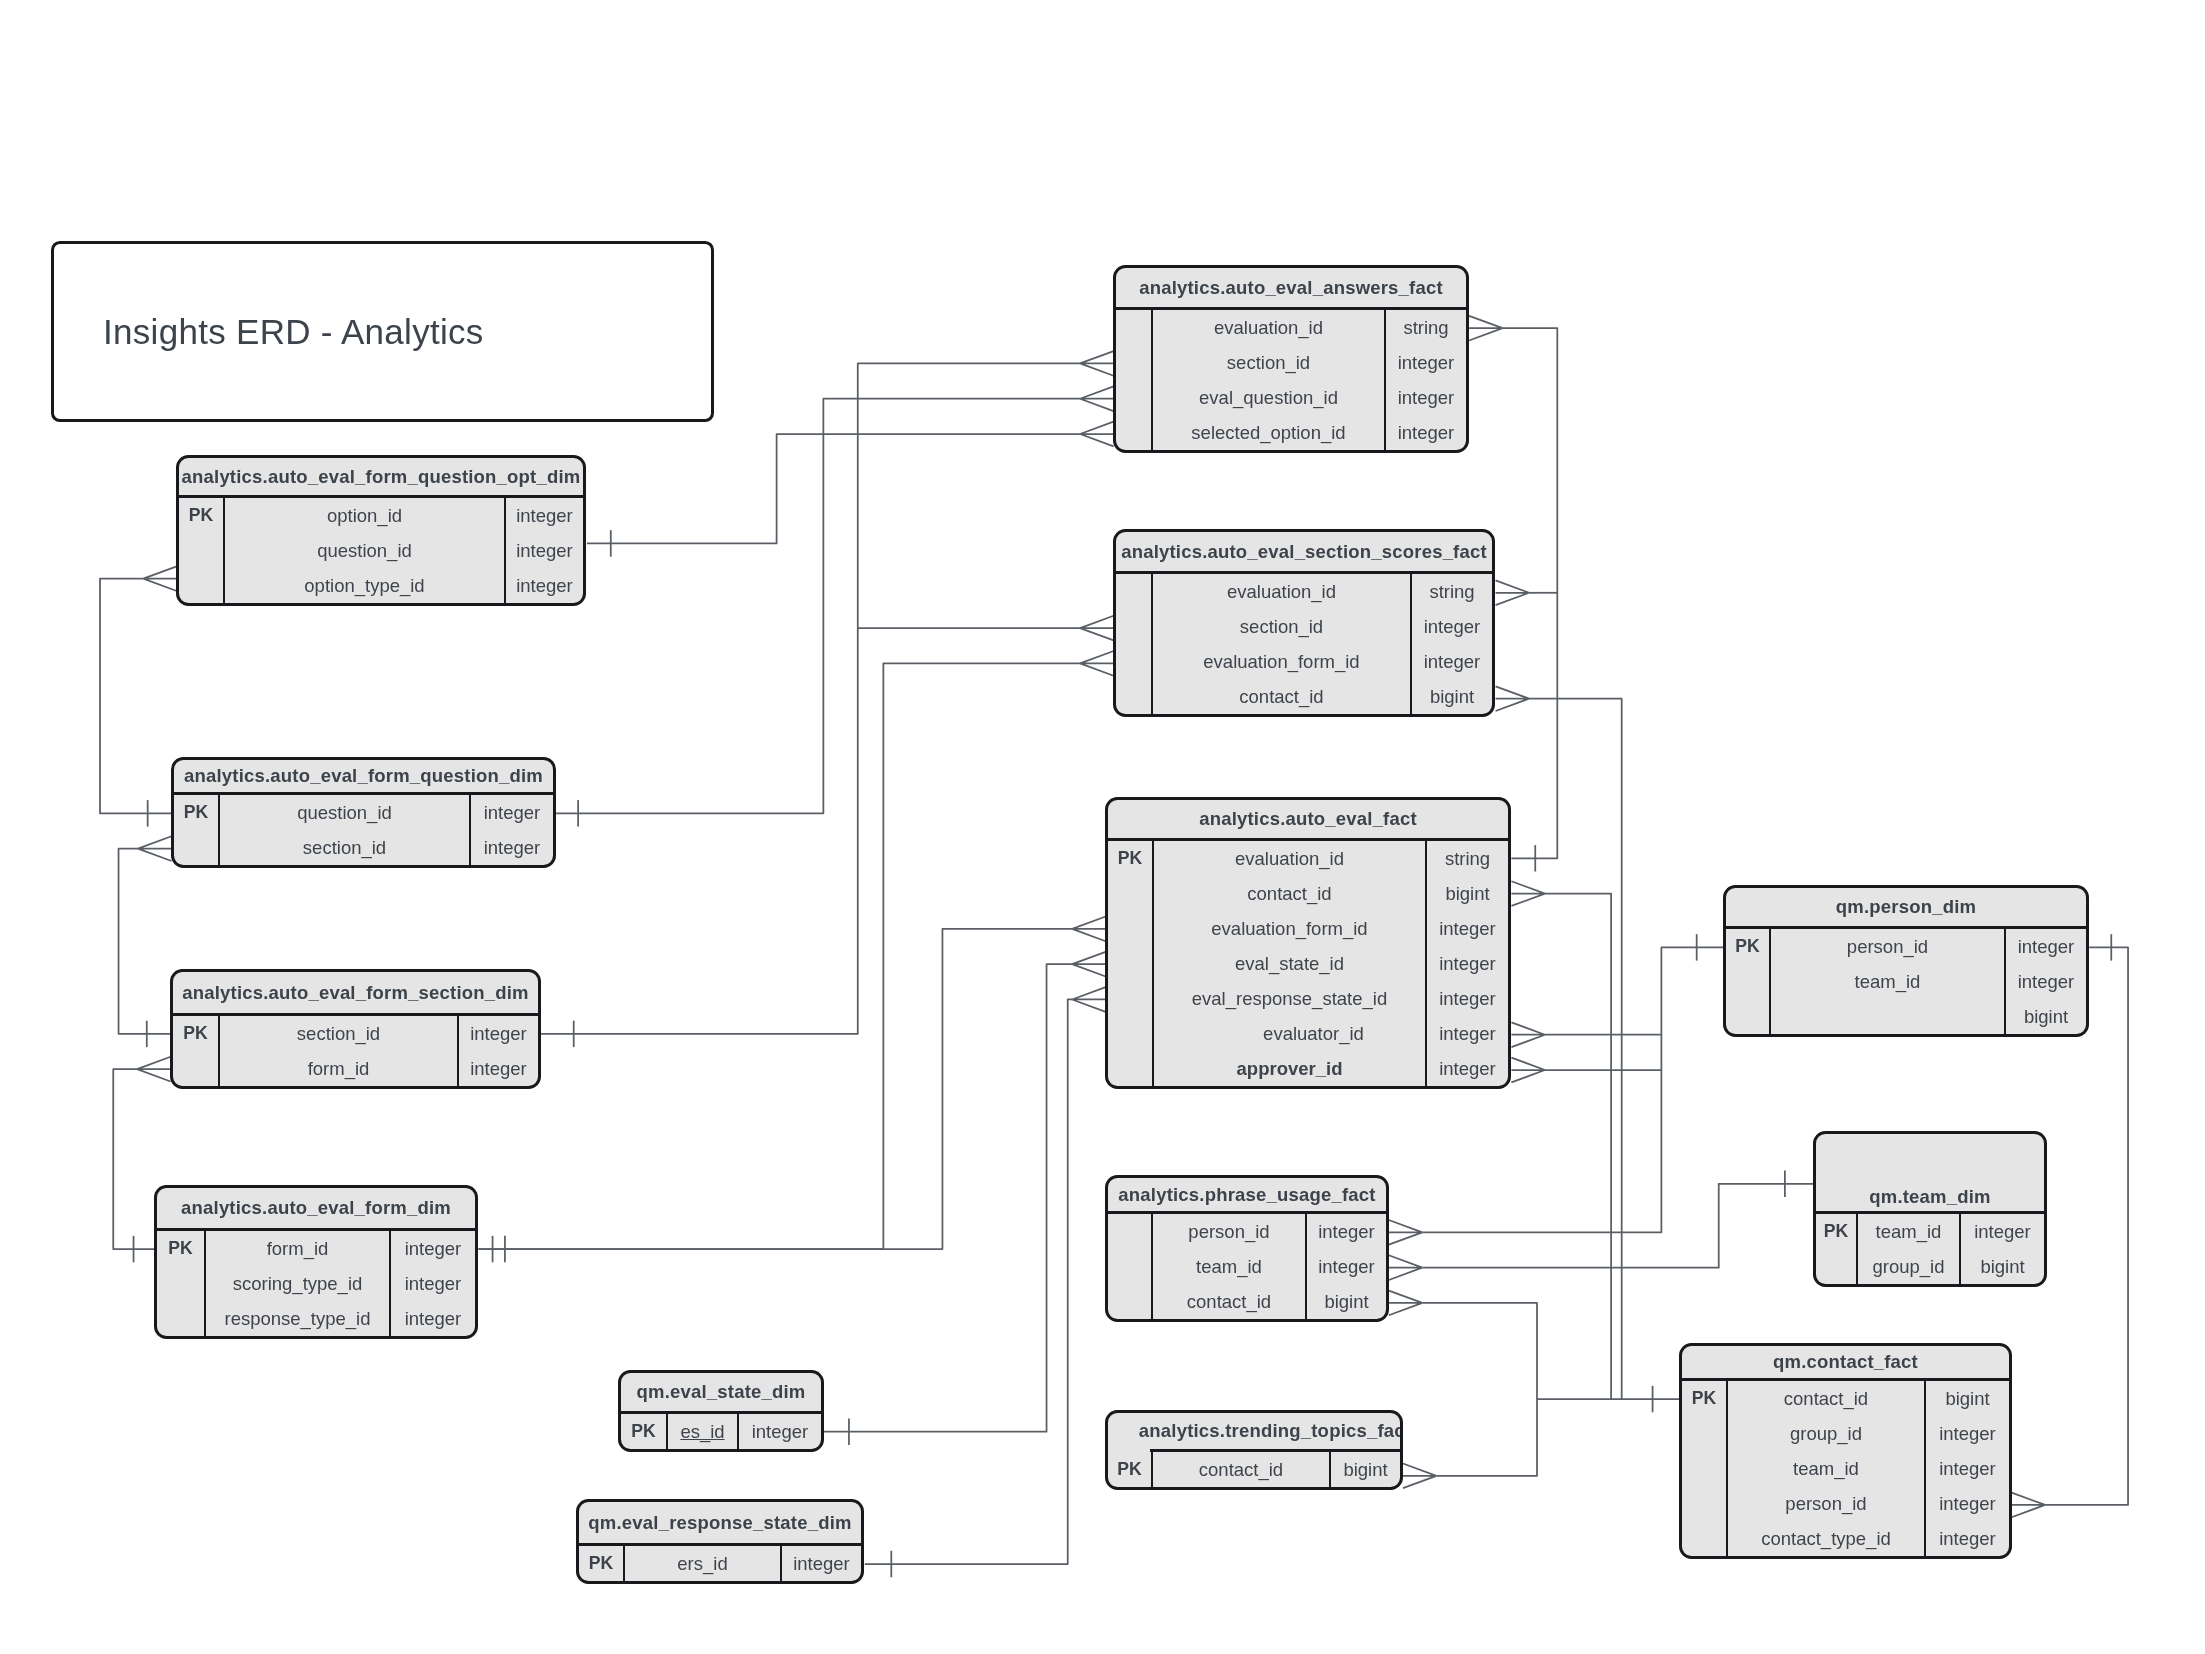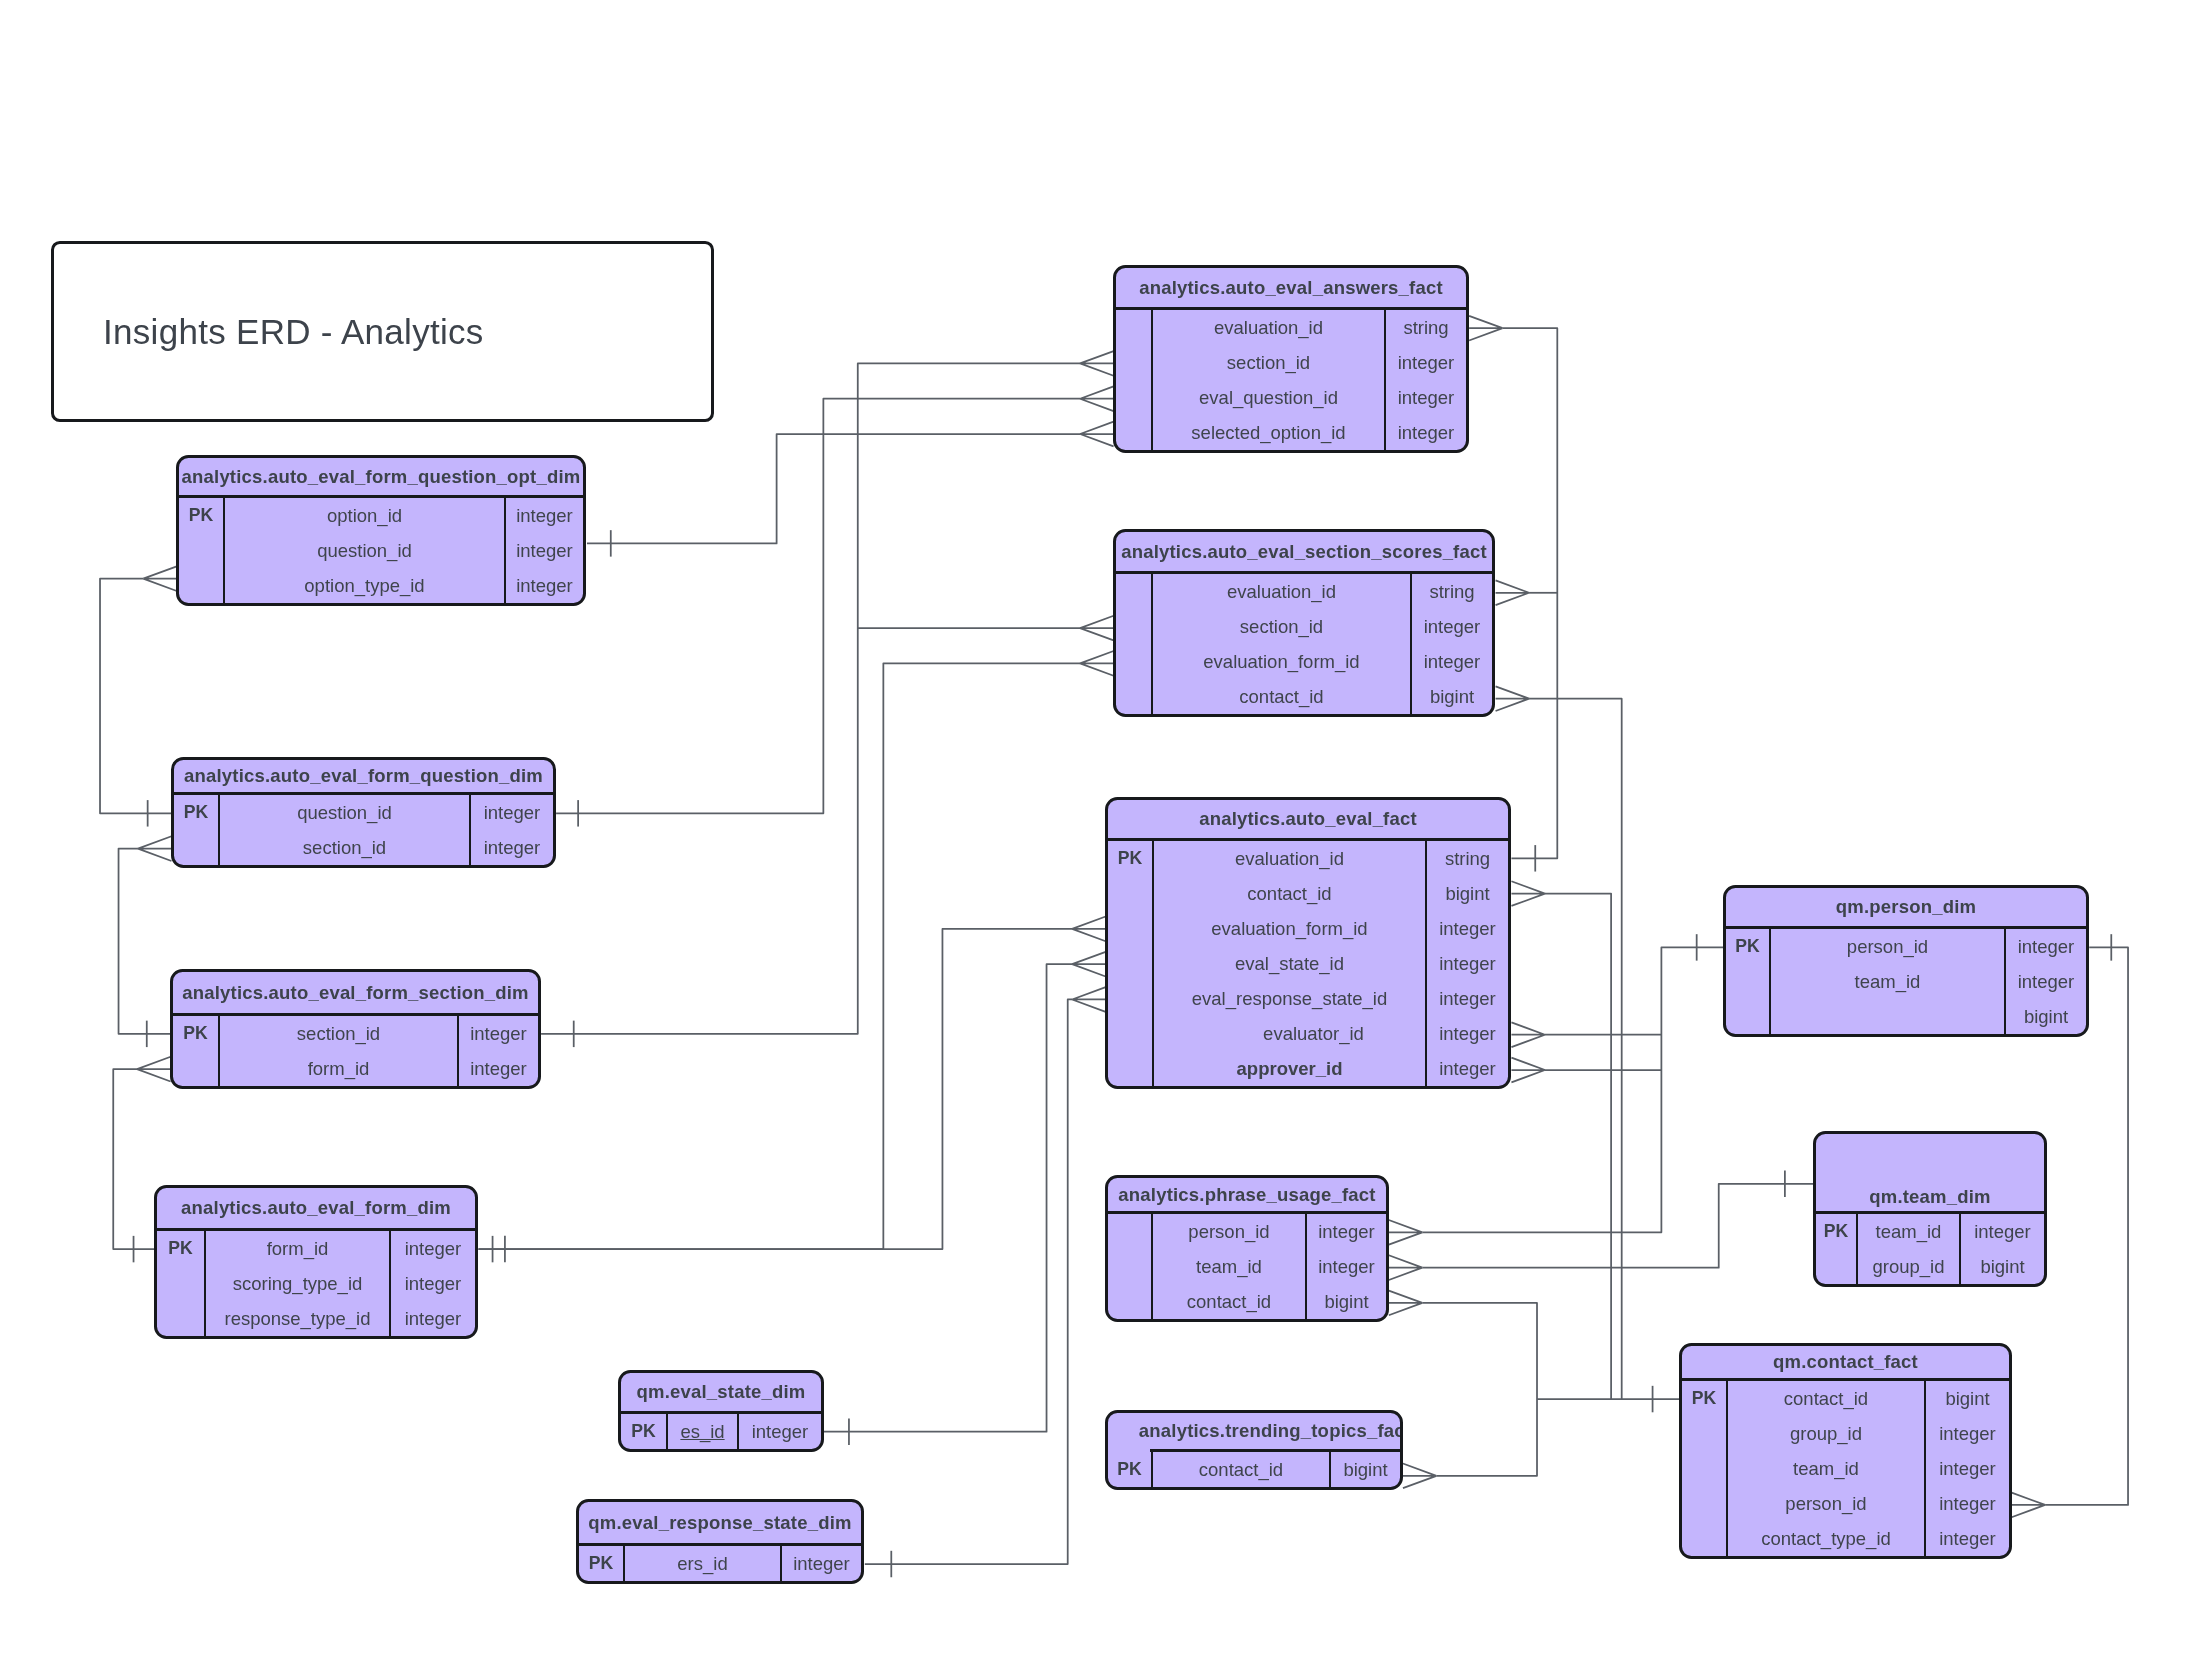--- a/index.html
+++ b/index.html
@@ -1,20 +1,20 @@
 <!DOCTYPE html>
 <html style="font-size:14px"><head>
 <meta charset="utf-8">
 <style>
   html,body{margin:0;padding:0;background:#ffffff;}
   #canvas{position:relative;width:2206px;height:1654px;background:#ffffff;overflow:hidden;
           font-family:"Liberation Sans", sans-serif;}
   #wires{position:absolute;left:0;top:0;width:2206px;height:1654px;z-index:1;}
   #tables{position:absolute;left:0;top:0;width:2206px;height:1654px;z-index:2;}
-  .erd-table{position:absolute;box-sizing:border-box;background:#c4b5fd;border:3.5px solid #17191c;
+  .erd-table{position:absolute;box-sizing:border-box;background:#e5e5e5;border:3.5px solid #17191c;
              border-radius:12.4px;overflow:hidden;}
   .erd-header{box-sizing:border-box;border-bottom:3.5px solid #17191c;display:flex;align-items:center;
               justify-content:center;font-size:18.5px;font-weight:700;color:#3d434b;letter-spacing:0.2px;
               white-space:nowrap;}
   .erd-row{display:flex;}
   .cell{box-sizing:border-box;display:flex;align-items:center;justify-content:center;
         font-size:18.5px;font-weight:500;color:#3f444c;white-space:nowrap;}
   .cell.pk{border-right:2.6px solid #17191c;font-weight:700;font-size:17.6px;color:#3d434b;}
   .cell.nm{border-right:2.6px solid #17191c;}
   .cell.tp{flex:1;}

